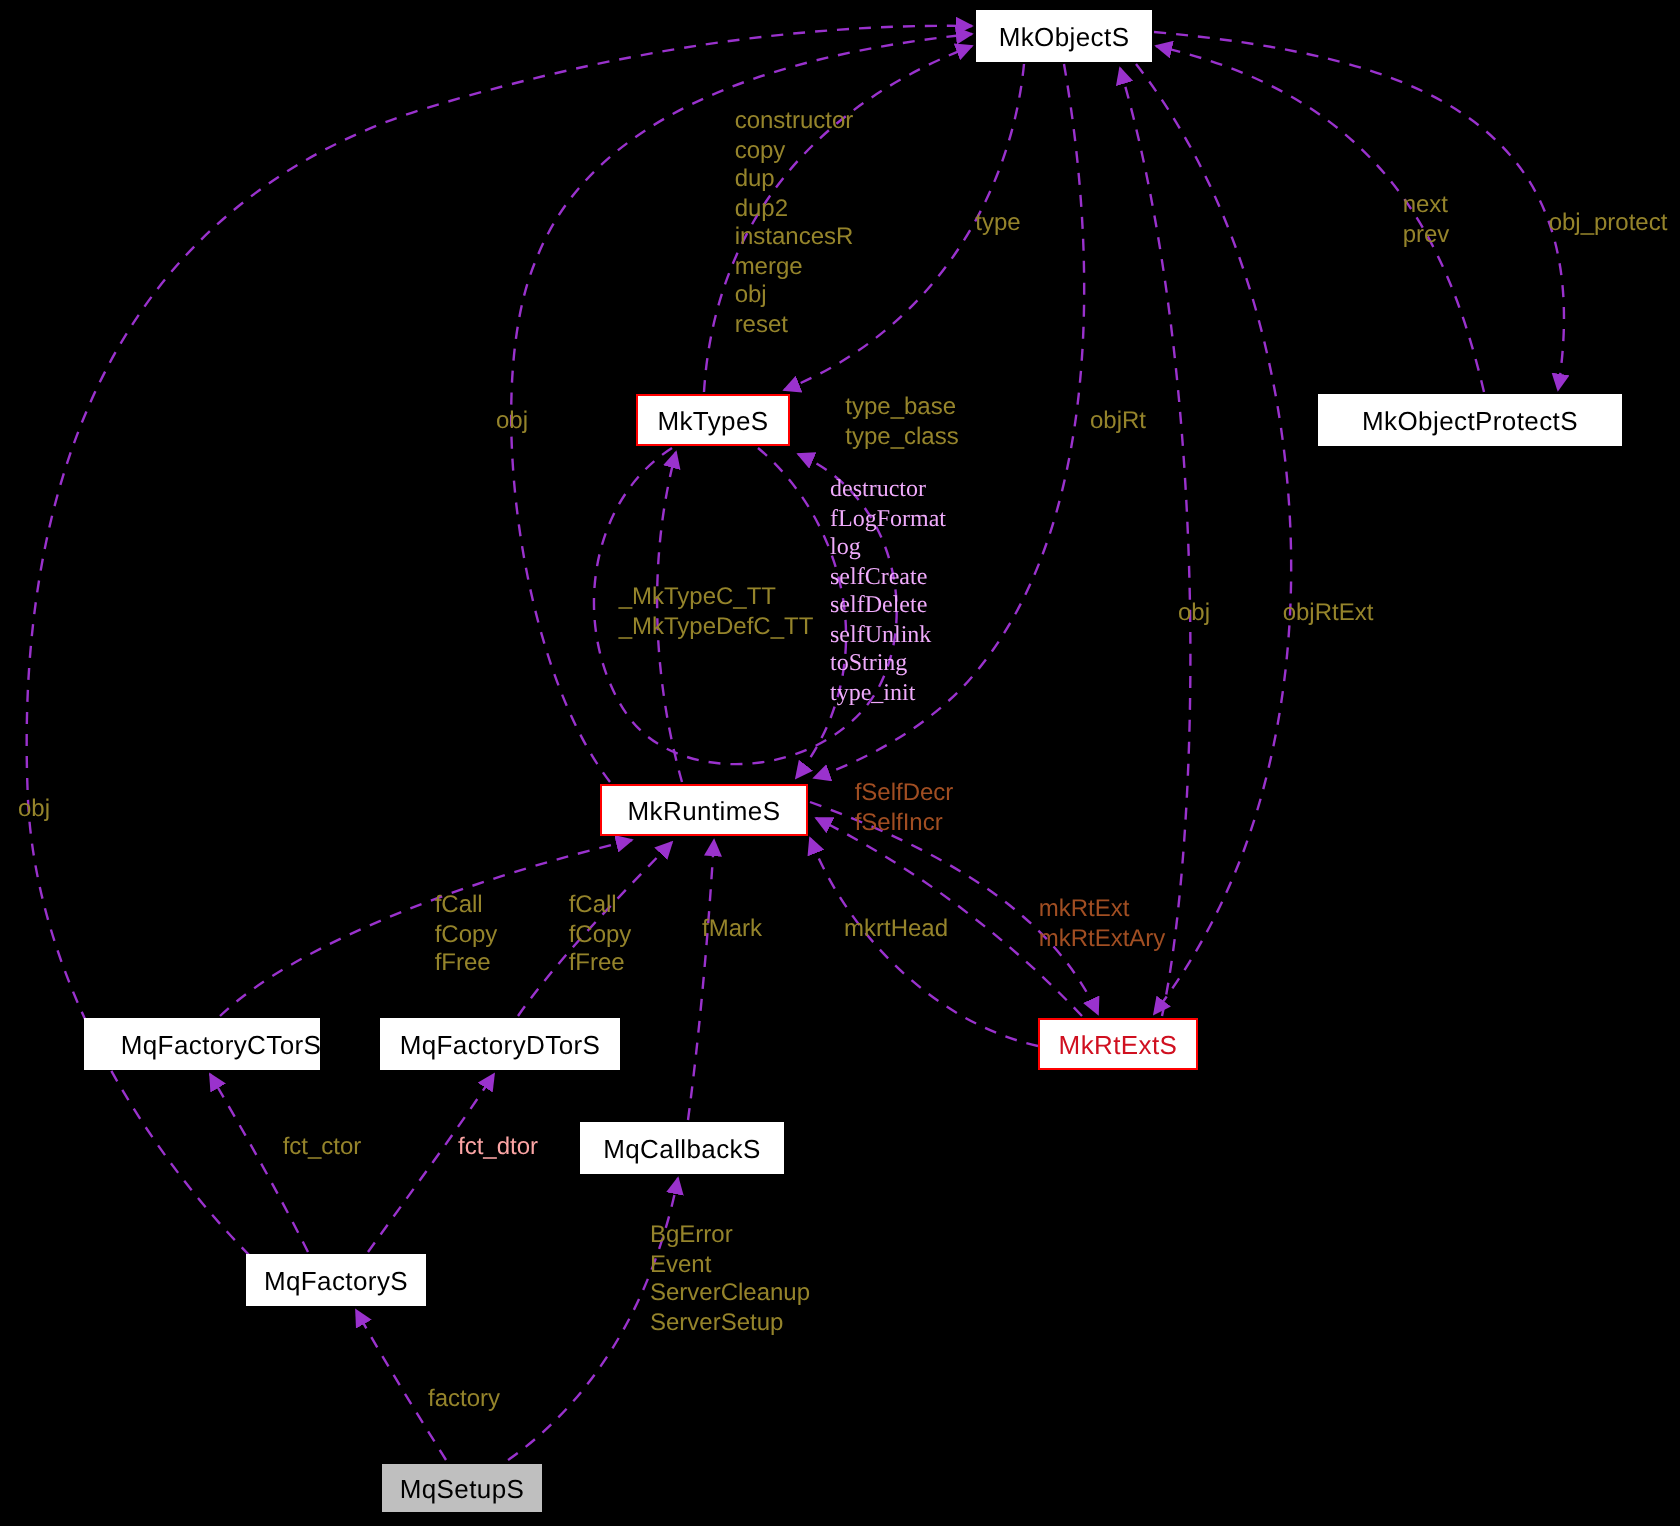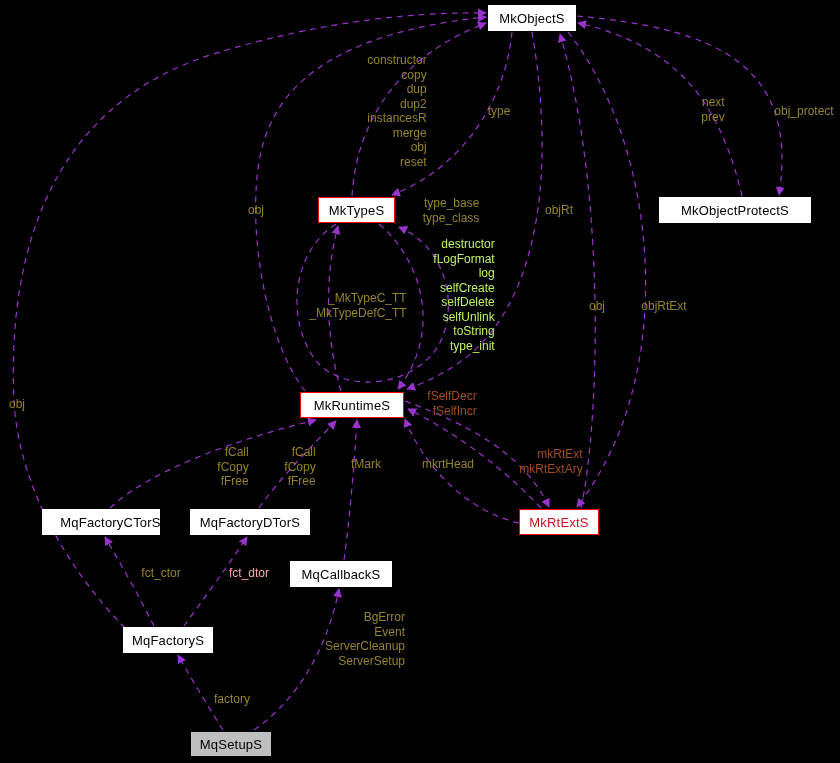--- a/index.html
+++ b/index.html
@@ -12,21 +12,21 @@
   .node {
     position:absolute; box-sizing:border-box;
     display:flex; align-items:center; justify-content:center;
     background:#fff; color:#000; border:1px solid #fff;
     font-size:13px; letter-spacing:0.2px; cursor:pointer; z-index:3;
   }
   .node.hl { border-color:#ff0000; }
   .node.main { background:#bfbfbf; border-color:#000; cursor:default; }
   .elabel {
     position:absolute; transform:translateX(-50%);
-    text-align:right; font-size:12px; line-height:14.5px;
+    text-align:left; font-size:12px; line-height:14.5px;
     white-space:nowrap; z-index:2;
   }
 </style>
 </head>
 <body>
 
 <div class="stage" id="stage" style="background: rgb(0, 0, 0);">
   <svg id="edge-layer" viewBox="0 0 840 763" xmlns="http://www.w3.org/2000/svg">
     <defs>
       <marker id="arrowhead" viewBox="0 0 10 10" refX="9" refY="5" markerWidth="7.5" markerHeight="7.5" orient="auto">
@@ -82,21 +82,21 @@
       <div class="elabel" style="left: 256px; top: 203px; color: rgb(149, 132, 43);">
         <div>obj</div>
       </div>
       <div class="elabel" style="left: 451px; top: 196px; color: rgb(149, 132, 43);">
         <div>type_base</div>
         <div>type_class</div>
       </div>
       <div class="elabel" style="left: 559px; top: 203px; color: rgb(149, 132, 43);">
         <div>objRt</div>
       </div>
-      <div class="elabel" style="left: 464px; top: 237px; color: #bef264;">
+      <div class="elabel" style="left: 444px; top: 237px; color: #f0abfc; font-family: Liberation Serif, serif;">
         <div>destructor</div>
         <div>fLogFormat</div>
         <div>log</div>
         <div>selfCreate</div>
         <div>selfDelete</div>
         <div>selfUnlink</div>
         <div>toString</div>
         <div>type_init</div>
       </div>
       <div class="elabel" style="left: 358px; top: 291px; color: rgb(149, 132, 43);">

